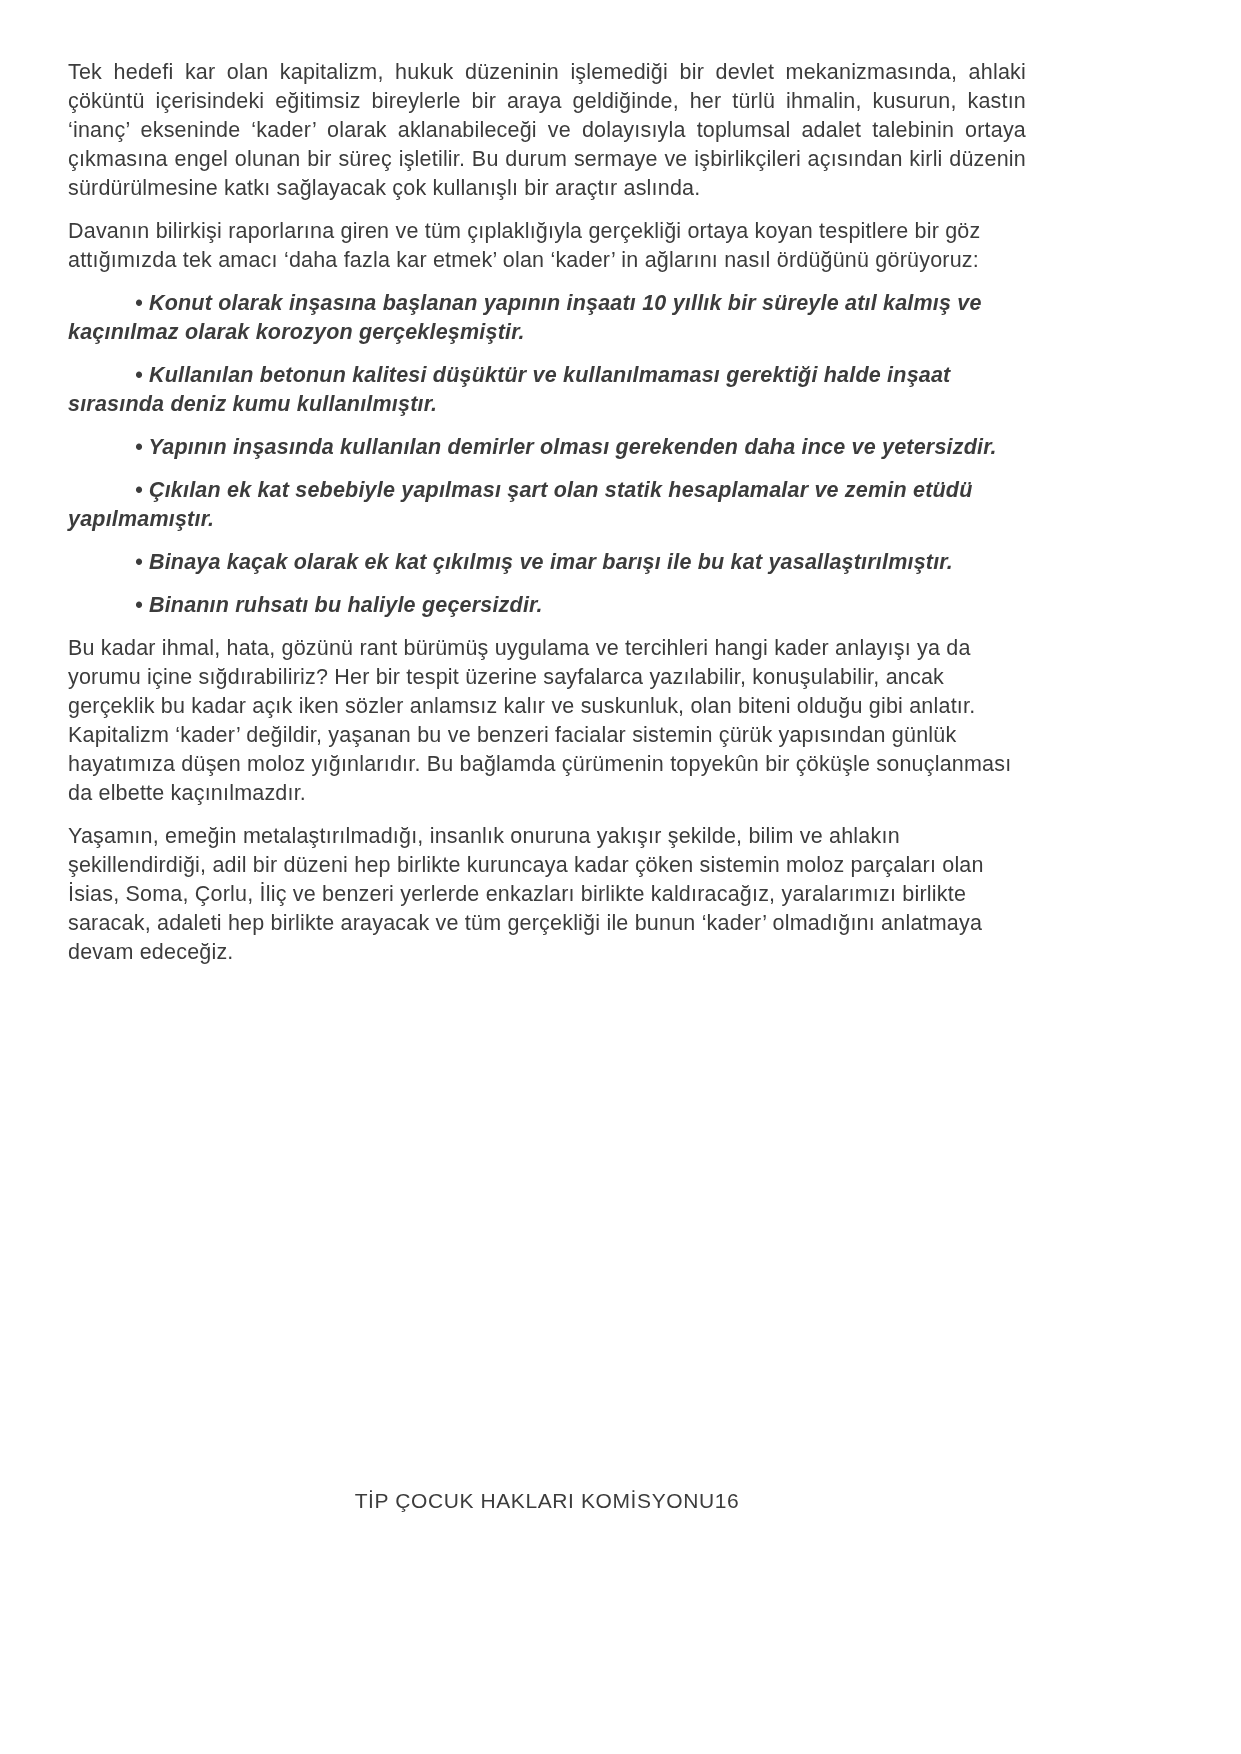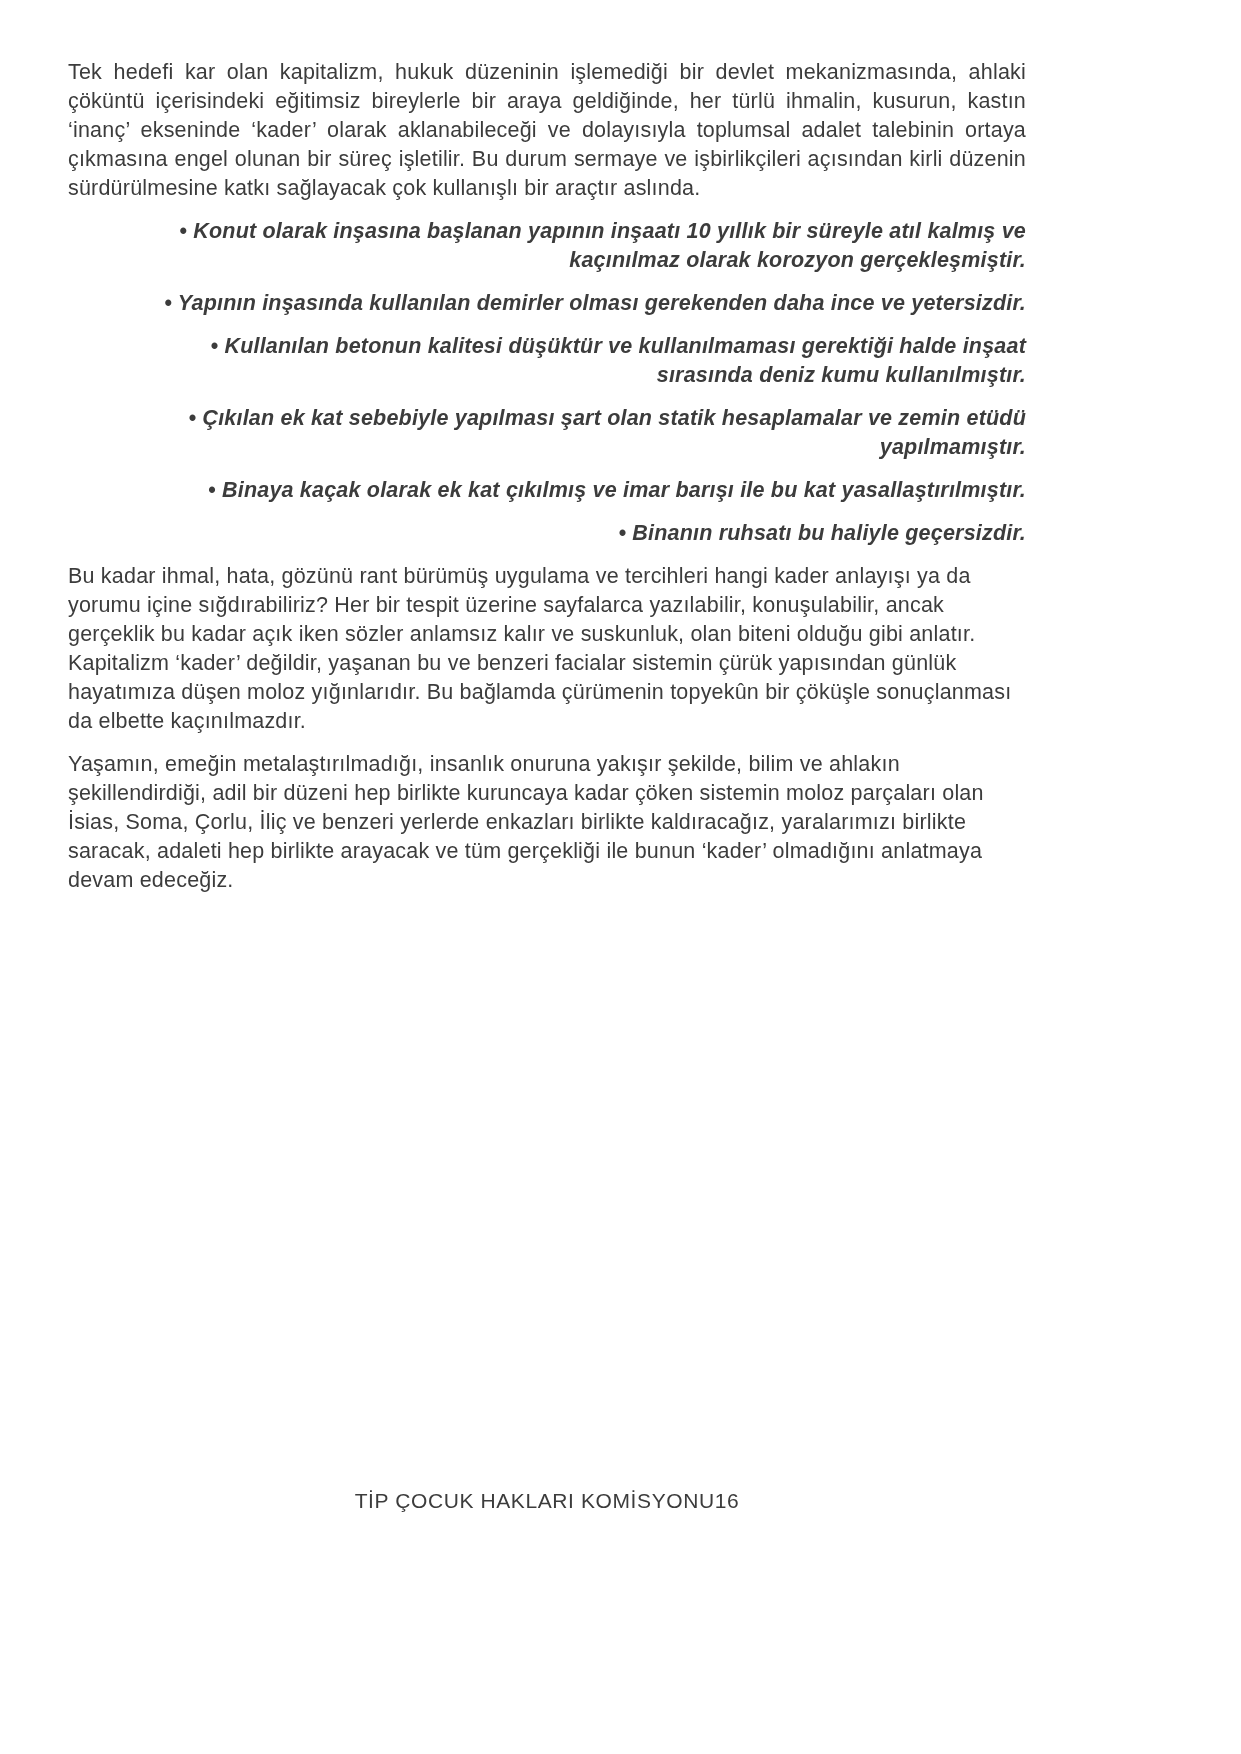--- a/index.html
+++ b/index.html
@@ -29,45 +29,45 @@
     margin: 0 0 14px 0;
   }
   .para.justify {
     text-align: justify;
   }
   .bullet {
     margin: 0 0 14px 0;
     font-style: italic;
     font-weight: 700;
     text-indent: 67px;
-    text-align: right;
   }
   .footer {
     position: absolute;
     left: 68px;
     top: 1489px;
     width: 958px;
     display: flex;
     justify-content: center;
     align-items: baseline;
     font-size: 21px;
     letter-spacing: 0.6px;
     color: #3c3c3c;
   }
 </style>
 </head>
 <body>
 
 <div class="page">
   <div class="content">
     <p class="para justify">Tek hedefi kar olan kapitalizm, hukuk düzeninin işlemediği bir devlet mekanizmasında, ahlaki çöküntü içerisindeki eğitimsiz bireylerle bir araya geldiğinde, her türlü ihmalin, kusurun, kastın ‘inanç’ ekseninde ‘kader’ olarak aklanabileceği ve dolayısıyla toplumsal adalet talebinin ortaya çıkmasına engel olunan bir süreç işletilir. Bu durum sermaye ve işbirlikçileri açısından kirli düzenin sürdürülmesine katkı sağlayacak çok kullanışlı bir araçtır aslında.</p>
+    <p class="para">Davanın bilirkişi raporlarına giren ve tüm çıplaklığıyla gerçekliği ortaya koyan tespitlere bir göz attığımızda tek amacı ‘daha fazla kar etmek’ olan ‘kader’ in ağlarını nasıl ördüğünü görüyoruz:</p>
 
     <p class="bullet">• Konut olarak inşasına başlanan yapının inşaatı 10 yıllık bir süreyle atıl kalmış ve kaçınılmaz olarak korozyon gerçekleşmiştir.</p>
+    <p class="bullet">• Kullanılan betonun kalitesi düşüktür ve kullanılmaması gerektiği halde inşaat sırasında deniz kumu kullanılmıştır.</p>
     <p class="bullet">• Yapının inşasında kullanılan demirler olması gerekenden daha ince ve yetersizdir.</p>
-    <p class="bullet">• Kullanılan betonun kalitesi düşüktür ve kullanılmaması gerektiği halde inşaat sırasında deniz kumu kullanılmıştır.</p>
     <p class="bullet">• Çıkılan ek kat sebebiyle yapılması şart olan statik hesaplamalar ve zemin etüdü yapılmamıştır.</p>
     <p class="bullet">• Binaya kaçak olarak ek kat çıkılmış ve imar barışı ile bu kat yasallaştırılmıştır.</p>
     <p class="bullet">• Binanın ruhsatı bu haliyle geçersizdir.</p>
 
     <p class="para">Bu kadar ihmal, hata, gözünü rant bürümüş uygulama ve tercihleri hangi kader anlayışı ya da yorumu içine sığdırabiliriz? Her bir tespit üzerine sayfalarca yazılabilir, konuşulabilir, ancak gerçeklik bu kadar açık iken sözler anlamsız kalır ve suskunluk, olan biteni olduğu gibi anlatır. Kapitalizm ‘kader’ değildir, yaşanan bu ve benzeri facialar sistemin çürük yapısından günlük hayatımıza düşen moloz yığınlarıdır. Bu bağlamda çürümenin topyekûn bir çöküşle sonuçlanması da elbette kaçınılmazdır.</p>
     <p class="para">Yaşamın, emeğin metalaştırılmadığı, insanlık onuruna yakışır şekilde, bilim ve ahlakın şekillendirdiği, adil bir düzeni hep birlikte kuruncaya kadar çöken sistemin moloz parçaları olan İsias, Soma, Çorlu, İliç ve benzeri yerlerde enkazları birlikte kaldıracağız, yaralarımızı birlikte saracak, adaleti hep birlikte arayacak ve tüm gerçekliği ile bunun ‘kader’ olmadığını anlatmaya devam edeceğiz.</p>
   </div>
 
   <div class="footer">
     <span>TİP ÇOCUK HAKLARI KOMİSYONU</span>

